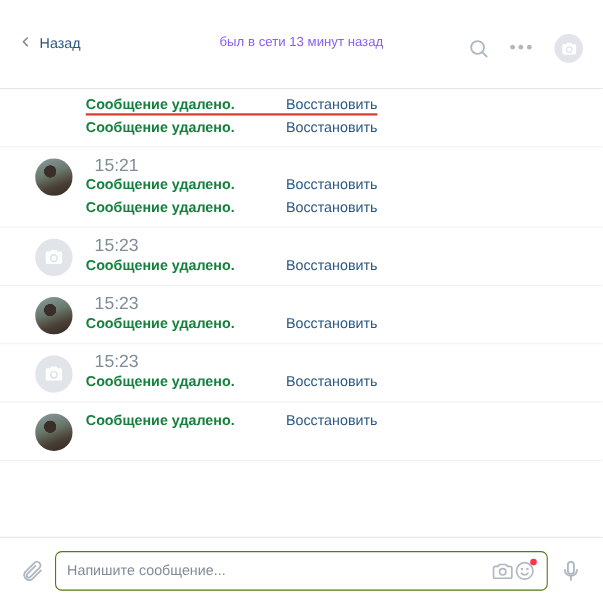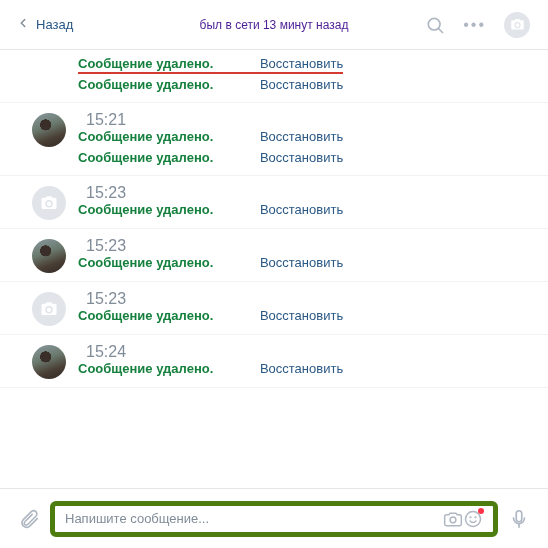--- a/index.html
+++ b/index.html
@@ -10,30 +10,31 @@
     display: flex;
     flex-direction: column;
     font-size: 13px;
     color: #000;
   }
   
   .header {
     height: 50px;
     border-bottom: 1px solid #e4e6e9;
     display: flex;
-    align-items: center;
+    align-items: flex-start;
     flex-shrink: 0;
     position: relative;
+    margin-top: 31px;
   }
   .back { display: flex; align-items: center; gap: 6px; padding-left: 16px; cursor: pointer; }
   .back svg { width: 14px; height: 14px; }
   .back-text { color: #2a5885; font-size: 13px; }
   .status {
     position: absolute; left: 0; right: 0; text-align: center;
-    font-size: 12px; color: #4c1d95; pointer-events: none;
+    font-size: 12px; color: #8b5cf6; pointer-events: none;
   }
   .header-actions {
     margin-left: auto; display: flex; align-items: center;
     gap: 18px; padding-right: 18px;
   }
   .header-actions .icon { color: #aeb7c2; display: flex; }
   .header-actions svg { width: 20px; height: 20px; }
   .header-actions .dots { letter-spacing: 2px; font-size: 16px; color: #aeb7c2; line-height: 1; }
   .camera-circle {
     width: 26px; height: 26px; border-radius: 50%;
@@ -79,21 +80,21 @@
   
   .composer {
     flex-shrink: 0; height: 60px;
     display: flex; align-items: center; gap: 10px;
     padding: 0 18px;
     border-top: 1px solid #e4e6e9;
   }
   .attach { color: #aeb7c2; display: flex; }
   .attach svg { width: 22px; height: 22px; }
   .input-wrap {
-    flex: 1; height: 36px; border: 5px solid #4d7c0f;
+    flex: 1; height: 36px; border: 1px solid #4d7c0f;
     border-radius: 6px; display: flex; align-items: center;
     padding: 0 10px; gap: 0;
   }
   .input-wrap input {
     flex: 1; border: none; outline: none; font-size: 13px;
     color: #000; background: transparent;
   }
   .input-wrap input::placeholder { color: #818c99; }
   .input-icon { color: #aeb7c2; display: flex; position: relative; }
   .input-icon svg { width: 20px; height: 20px; }
@@ -170,24 +171,21 @@
           <path d="M9 3l-1.5 2H4a2 2 0 0 0-2 2v11a2 2 0 0 0 2 2h16a2 2 0 0 0 2-2V7a2 2 0 0 0-2-2h-3.5L15 3H9zm3 5a5 5 0 1 1 0 10 5 5 0 0 1 0-10zm0 2a3 3 0 1 0 0 6 3 3 0 0 0 0-6z"></path>
         </svg>
       </div>
       <div class="body"><div class="meta">
           <span class="name"> </span>
           <span class="time">15:23</span>
         </div><div class="line"><span class="deleted-text">Сообщение удалено. </span><span class="restore">Восстановить</span></div></div>
     </div>
     <div class="group">
       <div class="avatar "></div>
-      <div class="body"><div class="meta">
-          <span class="name"> </span>
-          <span class="time">15:24</span>
-        </div><div class="line"><span class="deleted-text">Сообщение удалено. </span><span class="restore">Восстановить</span></div></div>
+      <div class="body"><div class="line"><span class="deleted-text">Сообщение удалено. </span><span class="restore">Восстановить</span></div></div>
     </div>
   </div>
 
 <div class="composer">
   <span class="attach">
     <svg viewBox="0 0 24 24" fill="none" stroke="currentColor" stroke-width="1.8" stroke-linecap="round" stroke-linejoin="round">
         <path d="M21 11.5l-8.5 8.5a5 5 0 0 1-7-7l9-9a3.5 3.5 0 0 1 5 5l-9 9a2 2 0 0 1-3-3l8-8"></path>
       </svg>
   </span>
   <div class="input-wrap">

